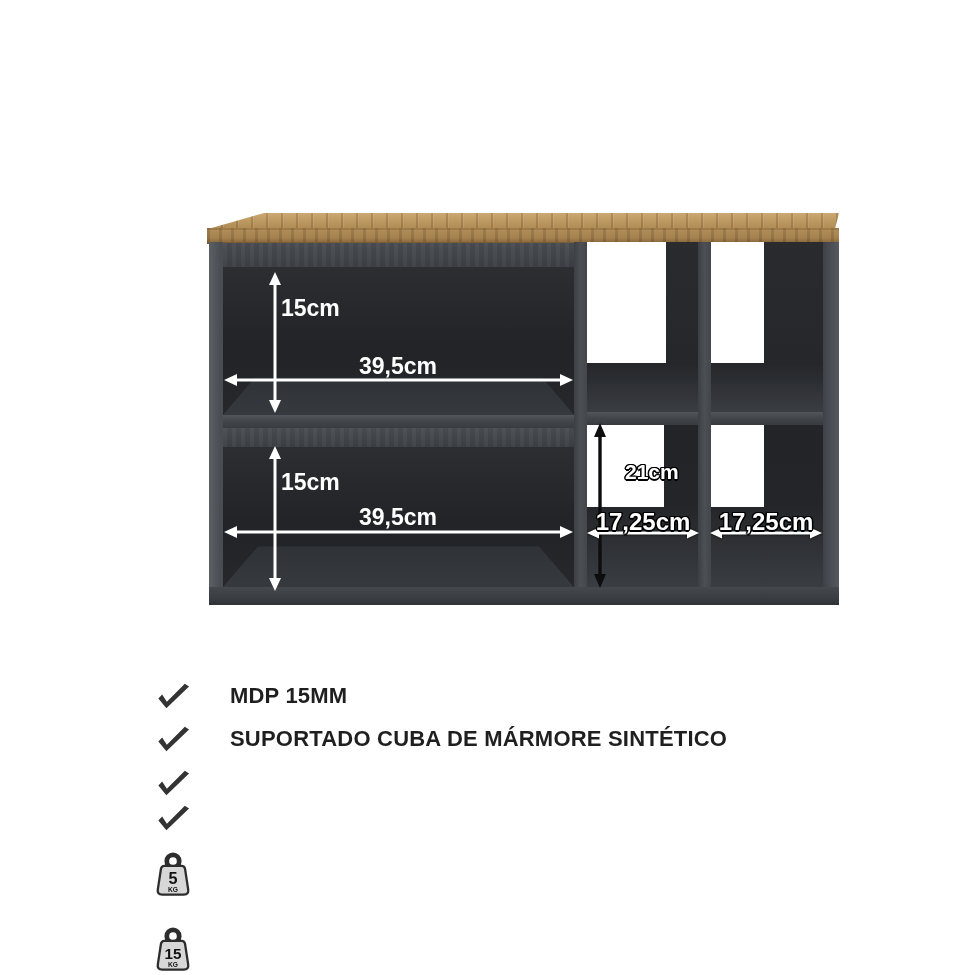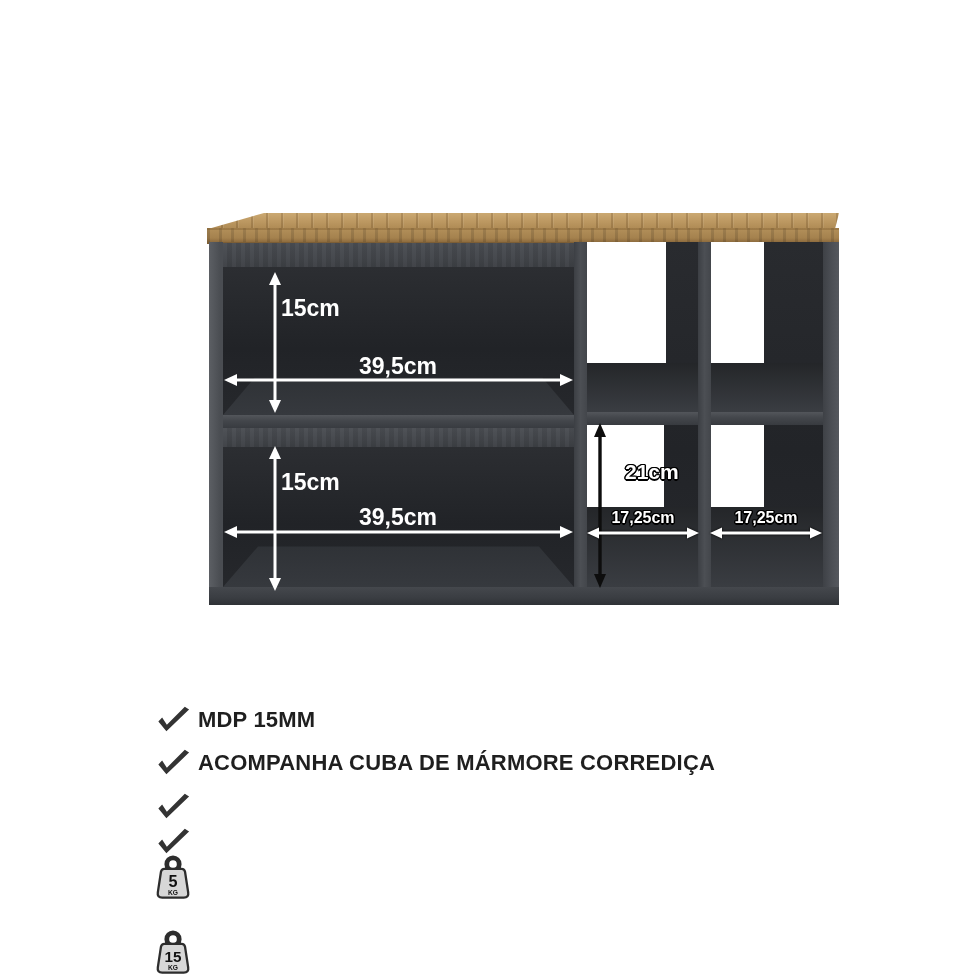--- a/index.html
+++ b/index.html
@@ -32,25 +32,25 @@
   .interior{background:linear-gradient(180deg,#2c2e32 0%,#212327 55%,#26282c 100%);overflow:hidden;}
   .floor-wedge{position:absolute;left:0;bottom:0;width:100%;background:linear-gradient(180deg,#2a2d31 0%,#36393e 100%);}
   .rs-bg{background:linear-gradient(180deg,#292b2f 0%,#222428 60%,#26282c 100%);}
   .white-niche{background:#ffffff;}
   .floor-slope{background:linear-gradient(180deg,#242629 0%,#3a3d42 100%);}
   .base-rail{background:linear-gradient(180deg,#45484d 0%,#3a3d42 60%,#2f3236 100%);}
   
   .dim{color:#ffffff;font-weight:700;line-height:1;white-space:nowrap;}
   .dim-big{font-size:23px;}
   .dim-mid{font-size:21px;}
-  .dim-sm{font-size:16px;}
+  .dim-sm{font-size:24px;}
   .outlined{text-shadow:-1.5px 0 #000,1.5px 0 #000,0 -1.5px #000,0 1.5px #000,-1px -1px #000,1px 1px #000,1px -1px #000,-1px 1px #000;}
   .tc{text-align:center;}
   
-  .feature-row{position:absolute;left:148px;height:50px;display:flex;align-items:flex-end;}
+  .feature-row{position:absolute;left:148px;height:50px;display:flex;align-items:flex-start;gap:32px;}
   .feature-icon{width:50px;display:flex;justify-content:center;align-items:center;flex:0 0 50px;}
   .feature-label{font-size:22px;font-weight:700;color:#1f1f1f;letter-spacing:.2px;white-space:nowrap;}
 </style>
 </head>
 <body>
 
 <div id="canvas">
 
   <div class="abs" style="left:16px;top:0;width:975px;height:715px;border-radius:17px;">
 
@@ -160,21 +160,21 @@
       </span>
       <span class="feature-label">MDP 15MM</span>
     </div>
 
     <div class="feature-row" style="top:726px;">
       <span class="feature-icon">
         <svg width="34" height="27" viewBox="0 0 36 27">
             <path d="M2.5,15.5 L11,26 L35,3 L30.5,0 L11.5,19 L6.5,11.5 Z" fill="#333333"></path>
           </svg>
       </span>
-      <span class="feature-label">ACOMPANHA CUBA DE MÁRMORE CORREDIÇA</span>
+      <span class="feature-label">SUPORTADO CUBA DE MÁRMORE SINTÉTICO</span>
     </div>
 
     <div class="feature-row" style="top:770px;">
       <span class="feature-icon">
         <svg width="34" height="27" viewBox="0 0 36 27">
             <path d="M2.5,15.5 L11,26 L35,3 L30.5,0 L11.5,19 L6.5,11.5 Z" fill="#333333"></path>
           </svg>
       </span>
     </div>
 

